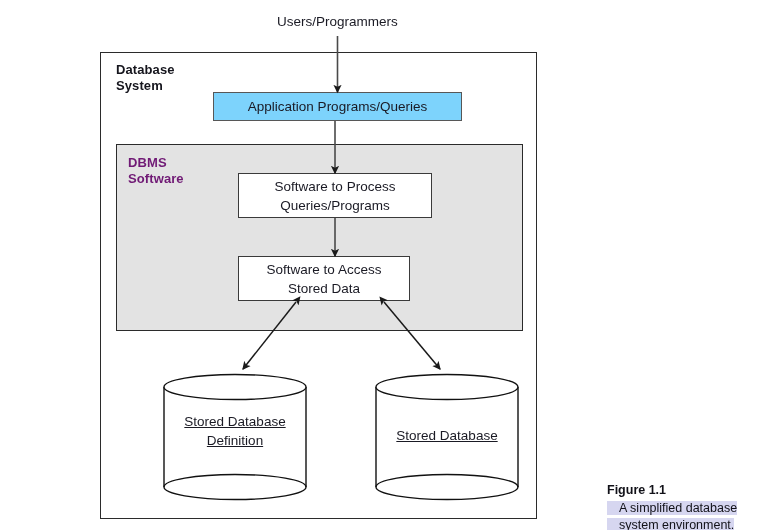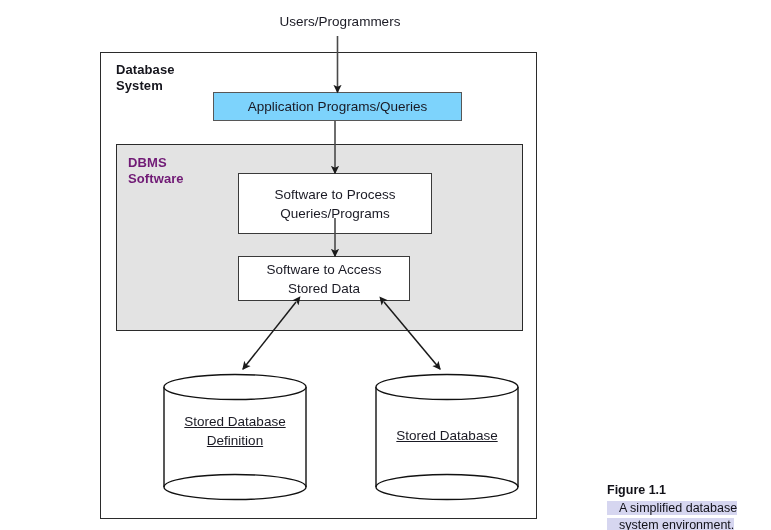--- a/index.html
+++ b/index.html
@@ -18,26 +18,26 @@
     height: 530px;
     overflow: hidden;
     background: #ffffff;
   }
 
   
   .abs { position: absolute; box-sizing: border-box; }
 
   
   .users-label {
-    left: 265px;
+    left: 277px;
     top: 13px;
     width: 150px;
     font-size: 13.5px;
     line-height: 17px;
-    text-align: center;
+    text-align: left;
     color: #1a1a24;
     white-space: nowrap;
   }
 
   
   .outer-frame {
     left: 100px;
     top: 52px;
     width: 437px;
     height: 467px;
@@ -94,21 +94,21 @@
     background: #ffffff;
     display: flex;
     flex-direction: column;
     align-items: center;
     justify-content: center;
     font-size: 13.5px;
     line-height: 19px;
     color: #1a1a24;
     text-align: center;
   }
-  .proc-1 { left: 238px; top: 173px; width: 194px; height: 61px; }
+  .proc-1 { left: 238px; top: 173px; width: 194px; height: 45px; }
   .proc-2 { left: 238px; top: 256px; width: 172px; height: 45px; }
 
   
   .cyl { width: 144px; height: 126px; }
   .cyl-left  { left: 163px; top: 374px; }
   .cyl-right { left: 375px; top: 374px; }
   .cyl svg { display: block; overflow: visible; }
   .cyl-text {
     position: absolute;
     left: 0; right: 0;

